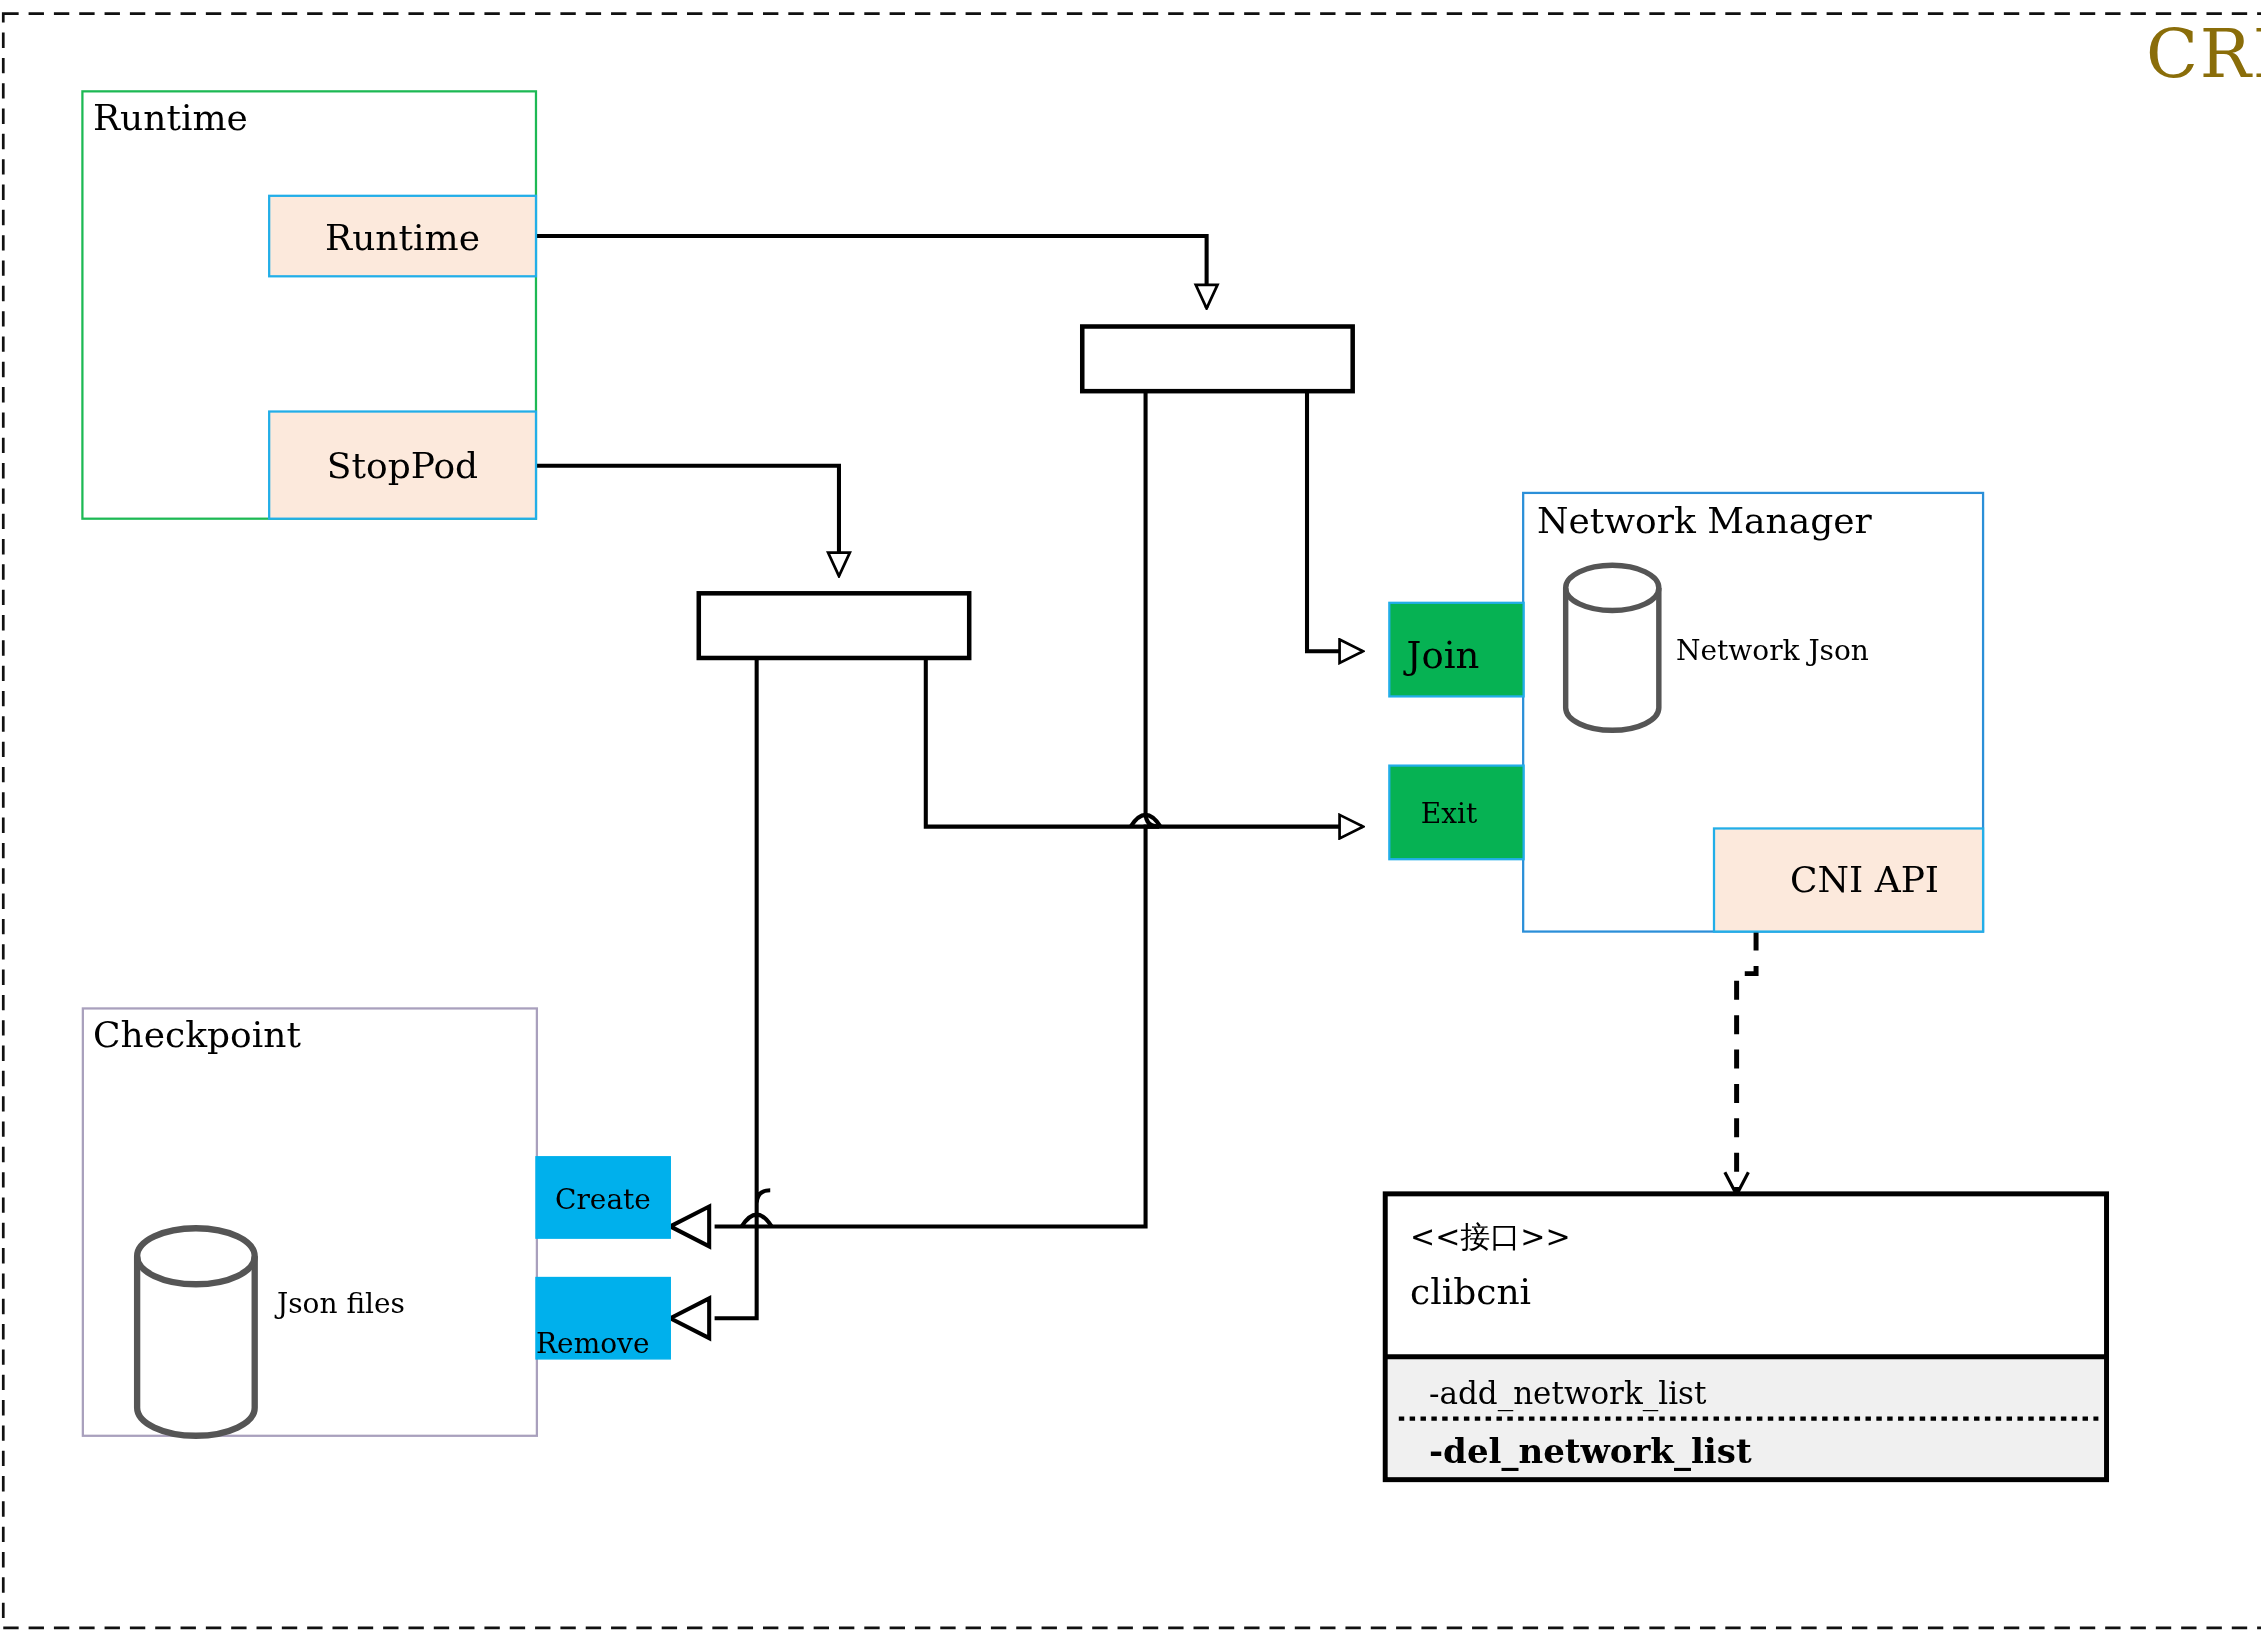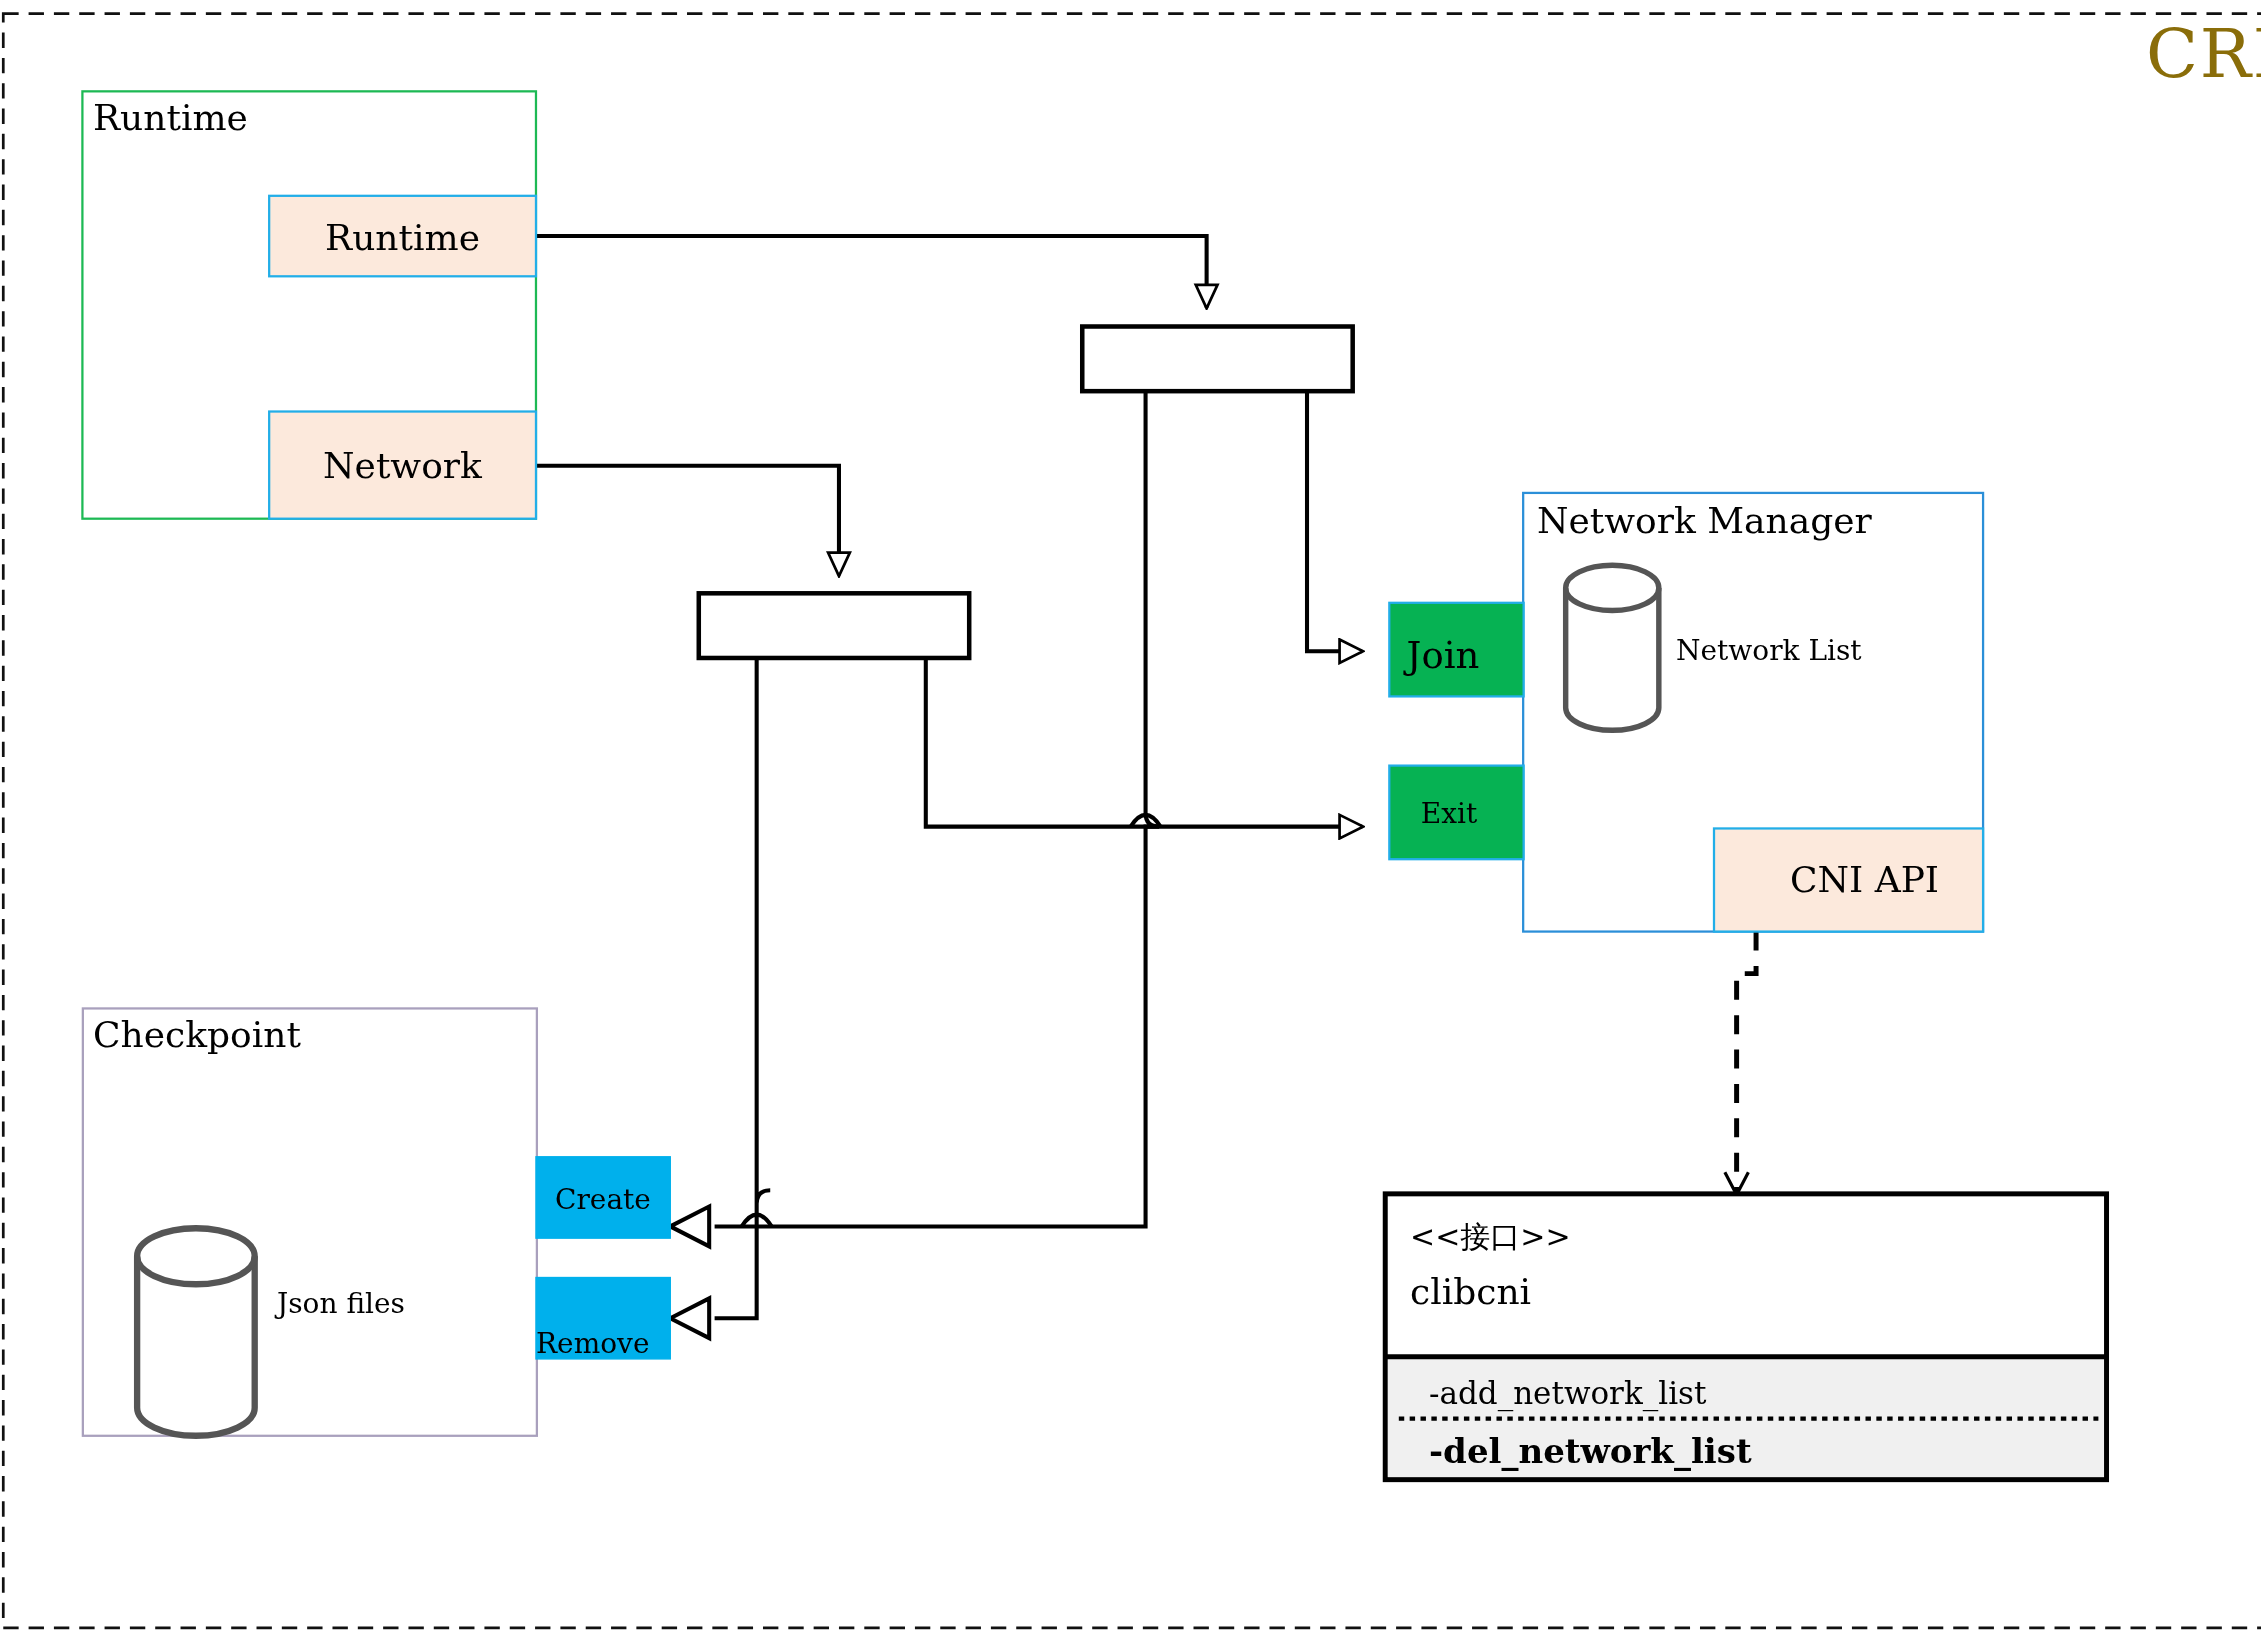--- a/index.html
+++ b/index.html
@@ -90,25 +90,25 @@
   <div class="lbl" style="left:2146px;top:13.6px;font-size:68px;color:#8a6d09;letter-spacing:1.8px;">CRI</div>
 
   <div class="lbl" style="left:93px;top:97px;font-size:36px;">Runtime</div>
 
   <div class="lbl" style="left:93px;top:1014px;font-size:36px;">Checkpoint</div>
 
   <div class="lbl" style="left:1537px;top:500px;font-size:36px;">Network Manager</div>
 
   <div class="lbl" style="left:277px;top:1287px;font-size:28px;">Json files</div>
 
-  <div class="lbl" style="left:1676px;top:634px;font-size:28px;">Network List</div>
+  <div class="lbl" style="left:1676px;top:634px;font-size:28px;">Network Json</div>
 
   <div class="lbl" style="left:269px;top:217px;width:267px;text-align:center;font-size:36px;">Runtime</div>
 
-  <div class="lbl" style="left:269px;top:445px;width:267px;text-align:center;font-size:36px;">Network</div>
+  <div class="lbl" style="left:269px;top:445px;width:267px;text-align:center;font-size:36px;">StopPod</div>
 
   <div class="lbl" style="left:1389px;top:634px;width:108px;text-align:center;font-size:37px;">Join</div>
 
   <div class="lbl" style="left:1389px;top:797px;width:120px;text-align:center;font-size:28px;">Exit</div>
 
   <div class="lbl" style="left:1714px;top:859px;width:269px;text-align:center;font-size:36px;padding-left:16px;">CNI API</div>
 
   <div class="lbl" style="left:536px;top:1183px;width:134px;text-align:center;font-size:28px;">Create</div>
 
   <div class="lbl" style="left:536px;top:1304px;width:140px;text-align:left;font-size:28px;margin-top:23px;">Remove</div>

